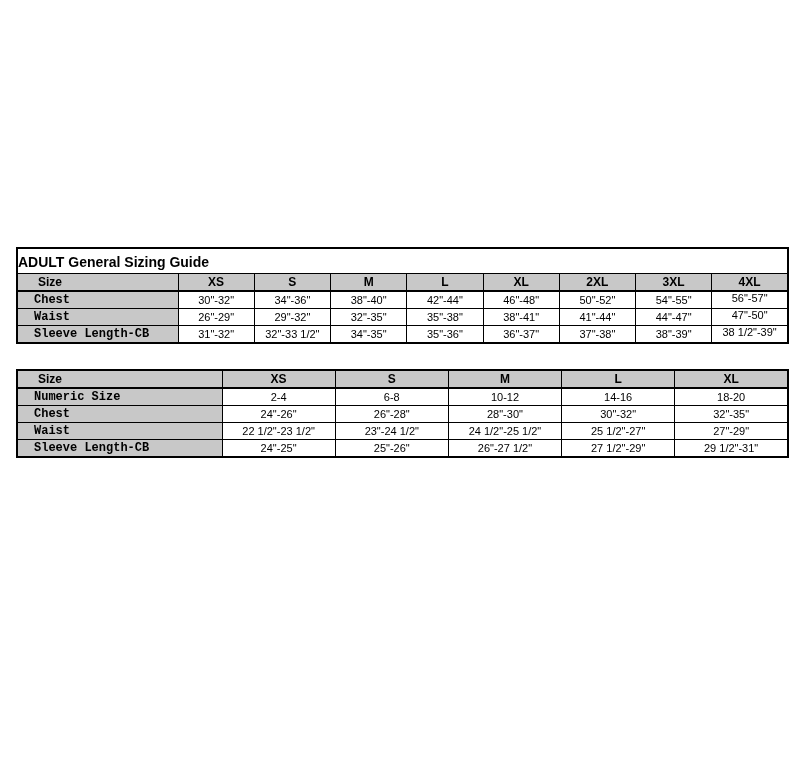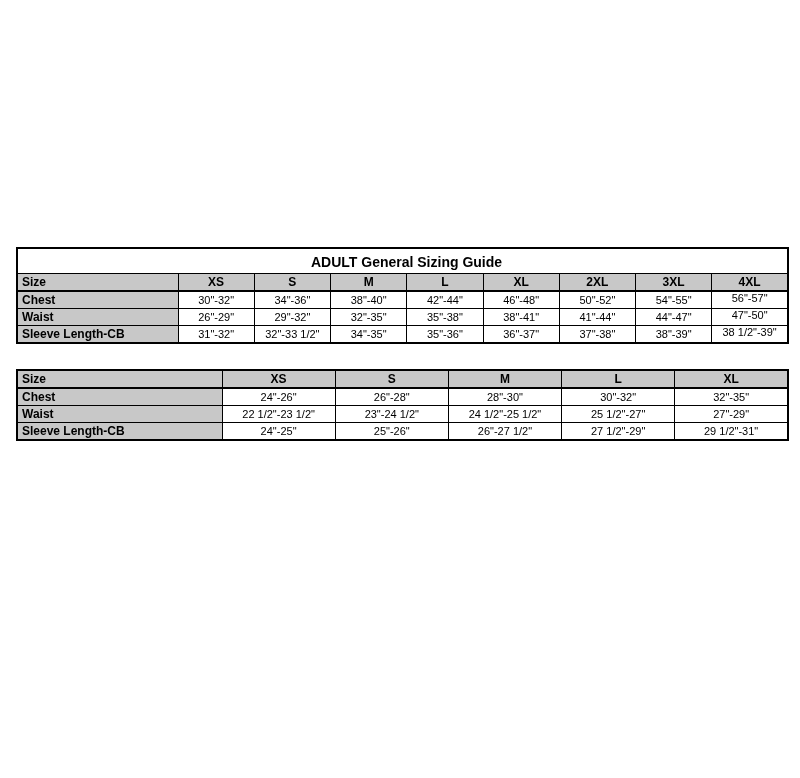--- a/index.html
+++ b/index.html
@@ -30,41 +30,42 @@
   }
   .size-table td, .size-table th {
     border: 1px solid var(--border-color);
     overflow: hidden;
     white-space: nowrap;
   }
   .title-cell {
     background: #ffffff;
     font-weight: bold;
     font-size: 14px;
-    text-align: center;
-    padding: 5px 4px 3px 12px;
+    text-align: left;
+    padding: 5px 4px 3px 0;
     border-bottom: 2px solid var(--border-color);
   }
   .size-table th {
     background: var(--header-bg);
     font-weight: bold;
     font-size: 12px;
     text-align: center;
-    padding: 1px 4px;
+    padding: 1px 20px;
     height: 14px;
     border-bottom: 2px solid var(--border-color);
   }
   .size-table th.size-col { text-align: left; }
   td.row-label {
     background: var(--header-bg);
     font-weight: bold;
     font-size: 12px;
     text-align: left;
-    padding: 1px 4px;
+    padding: 1px 16px;
     height: 14px;
+    font-family: Liberation Mono, monospace;
   }
   td.val {
     background: #ffffff;
     text-align: center;
     font-size: 11px;
     padding: 1px 2px;
     height: 14px;
   }
   
   .adult-table td.val:last-child { vertical-align: top; padding-top: 0; }
@@ -150,20 +151,28 @@
     <tbody>
       <tr>
         <th class="size-col">Size</th>
         <th>XS</th>
         <th>S</th>
         <th>M</th>
         <th>L</th>
         <th>XL</th>
       </tr>
       <tr>
+        <td class="row-label">Numeric Size</td>
+        <td class="val">2-4</td>
+        <td class="val">6-8</td>
+        <td class="val">10-12</td>
+        <td class="val">14-16</td>
+        <td class="val">18-20</td>
+      </tr>
+      <tr>
         <td class="row-label">Chest</td>
         <td class="val">24"-26"</td>
         <td class="val">26"-28"</td>
         <td class="val">28"-30"</td>
         <td class="val">30"-32"</td>
         <td class="val">32"-35"</td>
       </tr>
       <tr>
         <td class="row-label">Waist</td>
         <td class="val">22 1/2"-23 1/2"</td>

